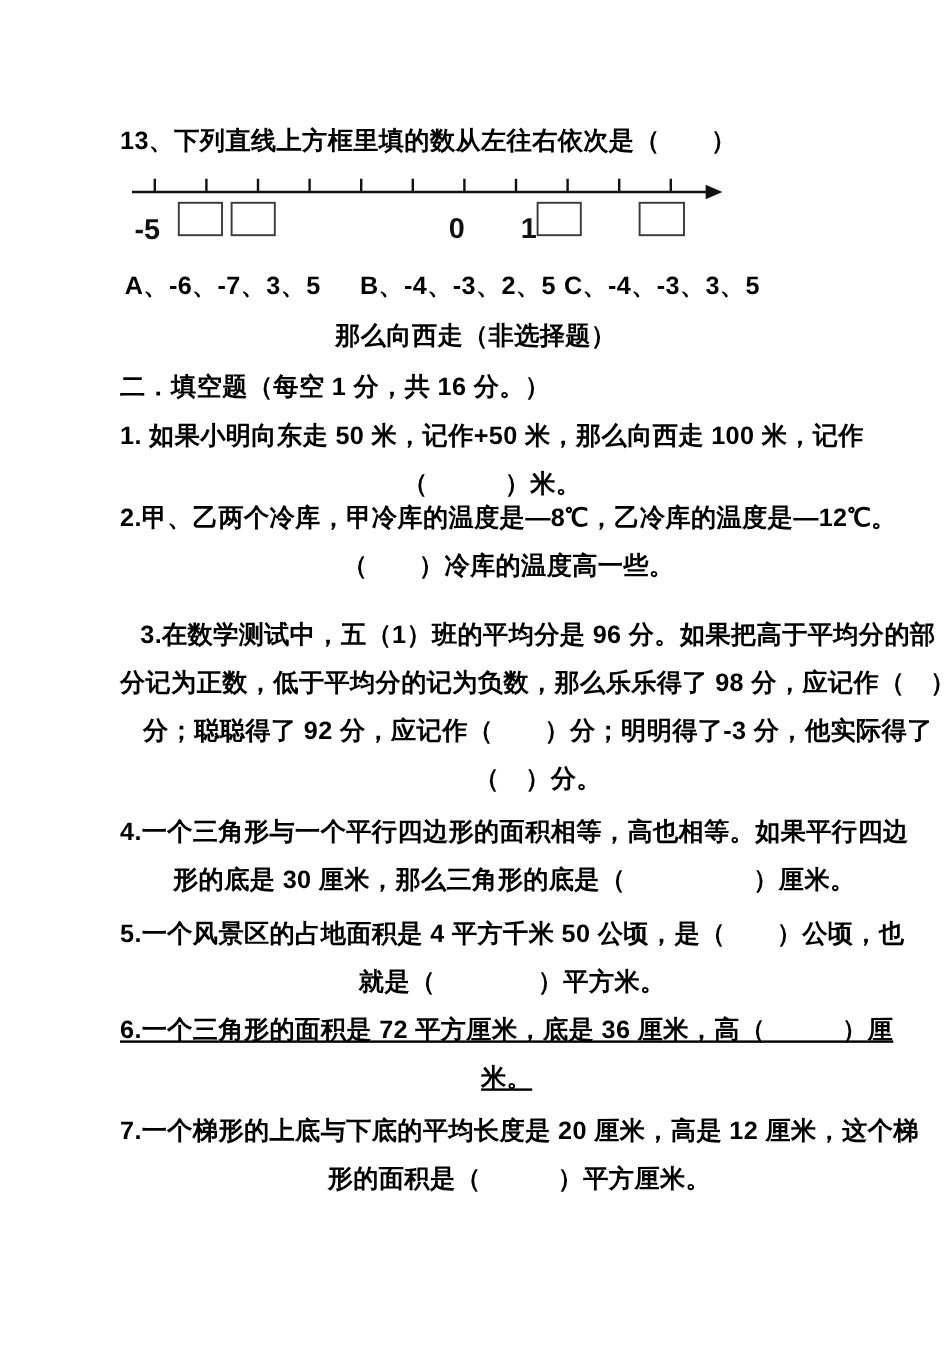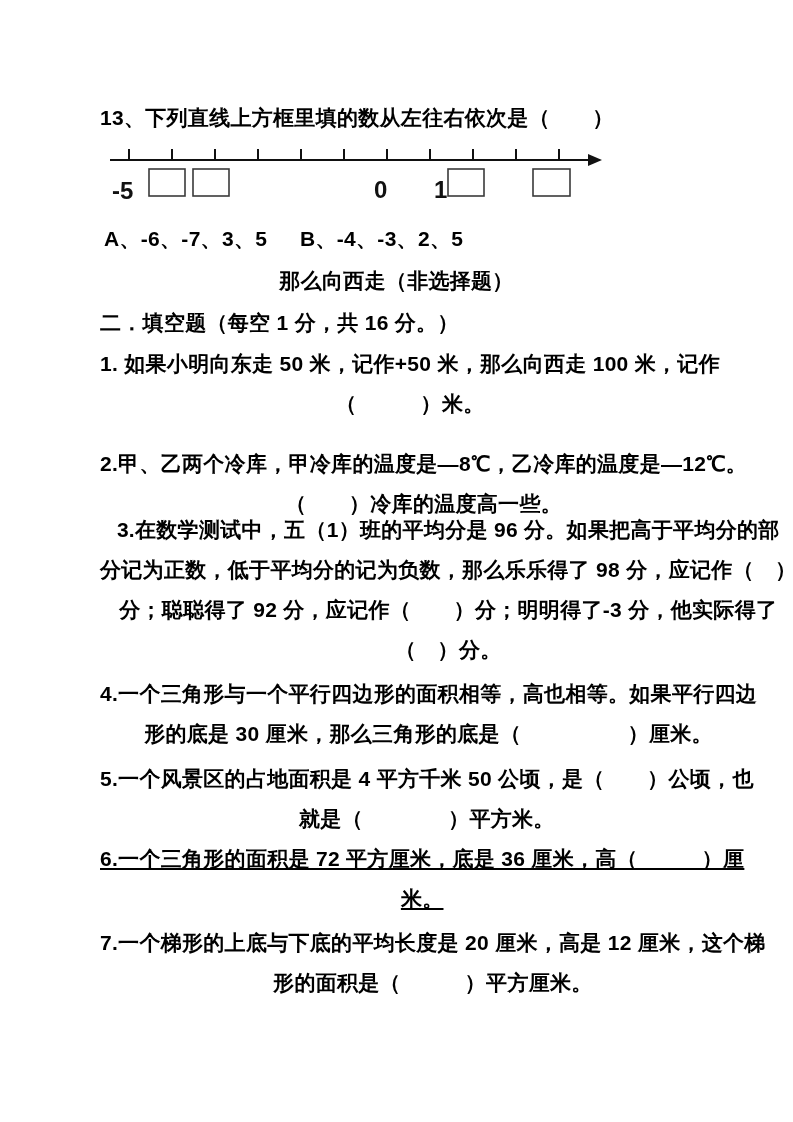--- a/index.html
+++ b/index.html
@@ -58,32 +58,33 @@
       <rect x="533" y="29" width="37" height="27" fill="#ffffff" stroke="#3a3a3a" stroke-width="1.6"></rect>
     </g>
     <text x="112" y="59" font-size="24" fill="#111">-5</text>
     <text x="374" y="58" font-size="24" fill="#111">0</text>
     <text x="434" y="58" font-size="24" fill="#111">1</text>
   </svg>
 
   <div class="abs optrow">
     <span class="opt txt ln" style="left:104px;">A、-6、-7、3、5</span>
     <span class="opt txt ln" style="left:300px;">B、-4、-3、2、5</span>
+    <span class="opt txt ln" style="left:470px;">C、-4、-3、3、5</span>
   </div>
 
   <div class="abs txt ln center" style="top:261px;">那么向西走（非选择题）</div>
 
   <div class="abs txt ln" style="left:100px;top:303px;">二．填空题（每空 1 分，共 16 分。）</div>
 
   <div class="abs qblock" style="top:344px;">
     <div class="txt ln">1. 如果小明向东走 50 米，记作+50 米，那么向西走 100 米，记作</div>
     <div class="txt ln">（　　　）米。</div>
   </div>
 
-  <div class="abs qblock" style="top:444px;">
+  <div class="abs qblock" style="top:412px;">
     <div class="txt ln">2.甲、乙两个冷库，甲冷库的温度是—8℃，乙冷库的温度是—12℃。</div>
     <div class="txt ln">（　　）冷库的温度高一些。</div>
   </div>
 
   <div class="abs qblock" style="top:510px;">
     <div class="txt ln">3.在数学测试中，五（1）班的平均分是 96 分。如果把高于平均分的部</div>
     <div class="txt ln">分记为正数，低于平均分的记为负数，那么乐乐得了 98 分，应记作（　）</div>
     <div class="txt ln">分；聪聪得了 92 分，应记作（　　）分；明明得了-3 分，他实际得了</div>
     <div class="txt ln">（　）分。</div>
   </div>

